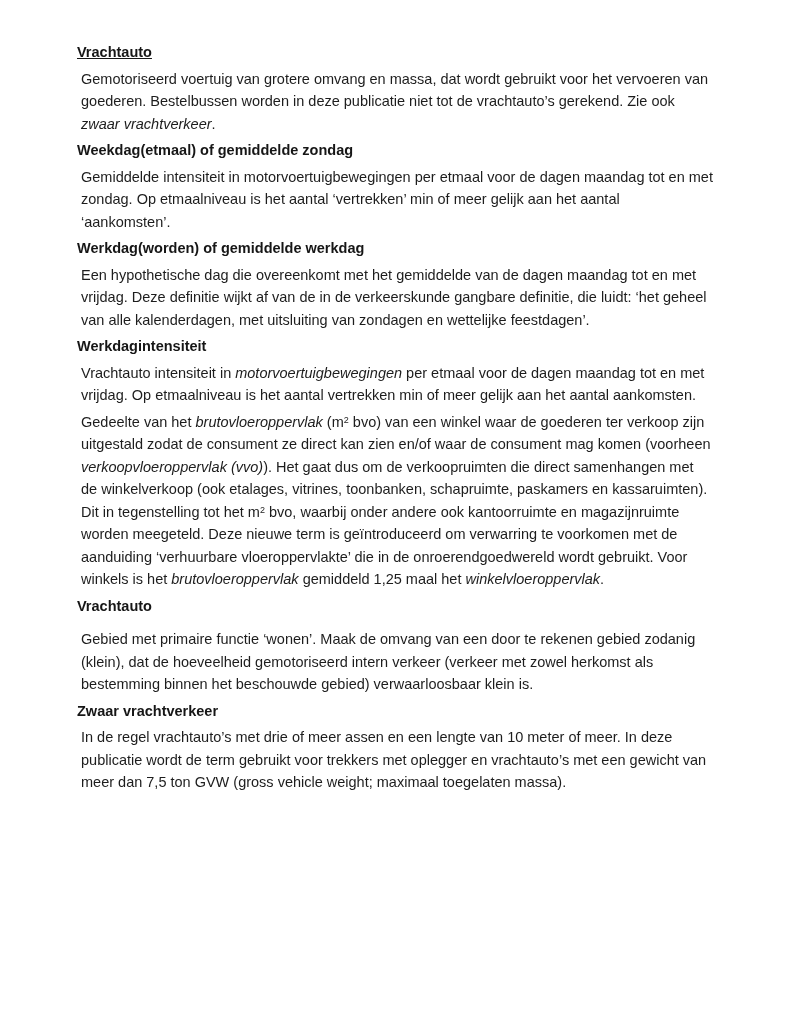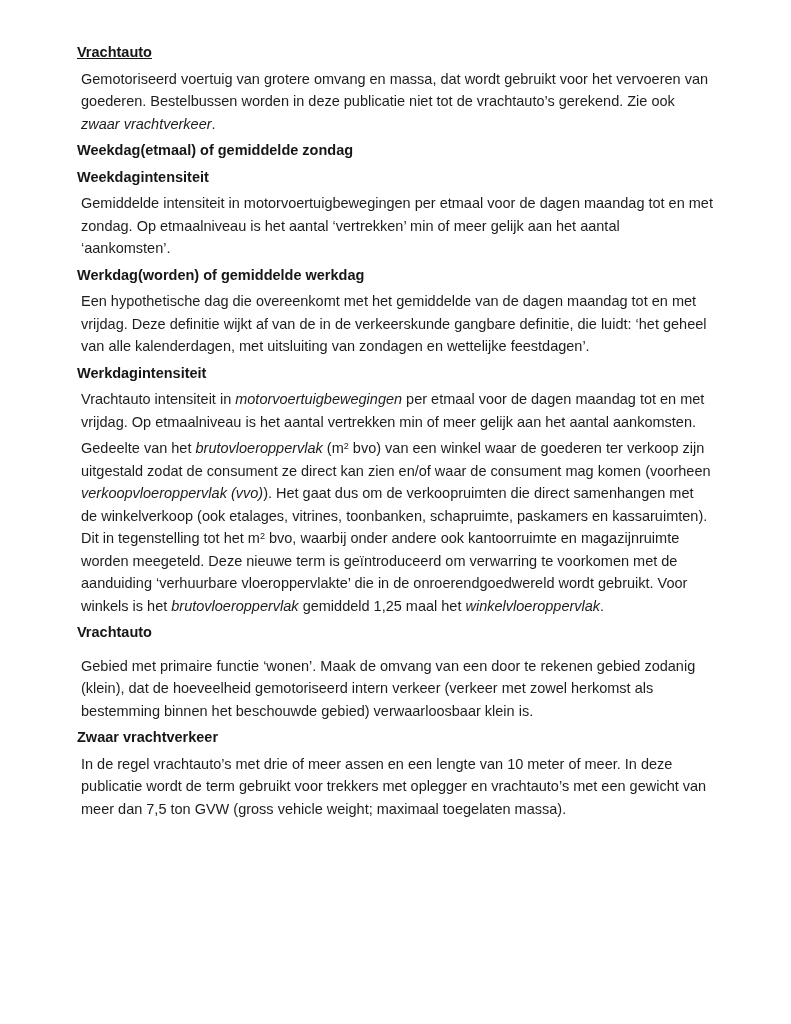--- a/index.html
+++ b/index.html
@@ -51,21 +51,20 @@
 <div class="page">
   <main class="content">
       <section class="term-section">
         <h2 class="term-heading"><span>Vrachtauto</span></h2>
         <p class="term-body"><span>Gemotoriseerd voertuig van grotere omvang en massa, dat wordt gebruikt voor het vervoeren van goederen. Bestelbussen worden in deze publicatie niet tot de vrachtauto’s gerekend. Zie ook </span><em class="run-italic">zwaar vrachtverkeer</em><span>.</span></p>
       </section>
       <section class="term-section">
         <h2 class="term-heading"><span>Weekdag(etmaal) of gemiddelde zondag</span></h2>
       </section>
       <section class="term-section">
-        <h2 class="term-heading"><span>Weekdagintensiteit</span></h2>
         <p class="term-body"><span>Gemiddelde intensiteit in motorvoertuigbewegingen per etmaal voor de dagen maandag tot en met zondag. Op etmaalniveau is het aantal ‘vertrekken’ min of meer gelijk aan het aantal ‘aankomsten’.</span></p>
       </section>
       <section class="term-section">
         <h2 class="term-heading"><span>Werkdag(worden) of gemiddelde werkdag</span></h2>
         <p class="term-body"><span>Een hypothetische dag die overeenkomt met het gemiddelde van de dagen maandag tot en met vrijdag. Deze definitie wijkt af van de in de verkeerskunde gangbare definitie, die luidt: ‘het geheel van alle kalenderdagen, met uitsluiting van zondagen en wettelijke feestdagen’.</span></p>
       </section>
       <section class="term-section">
         <h2 class="term-heading"><span>Werkdagintensiteit</span></h2>
         <p class="term-body"><span>Vrachtauto intensiteit in </span><em class="run-italic">motorvoertuigbewegingen</em><span> per etmaal voor de dagen maandag tot en met vrijdag. Op etmaalniveau is het aantal vertrekken min of meer gelijk aan het aantal aankomsten.</span></p>
       </section>

